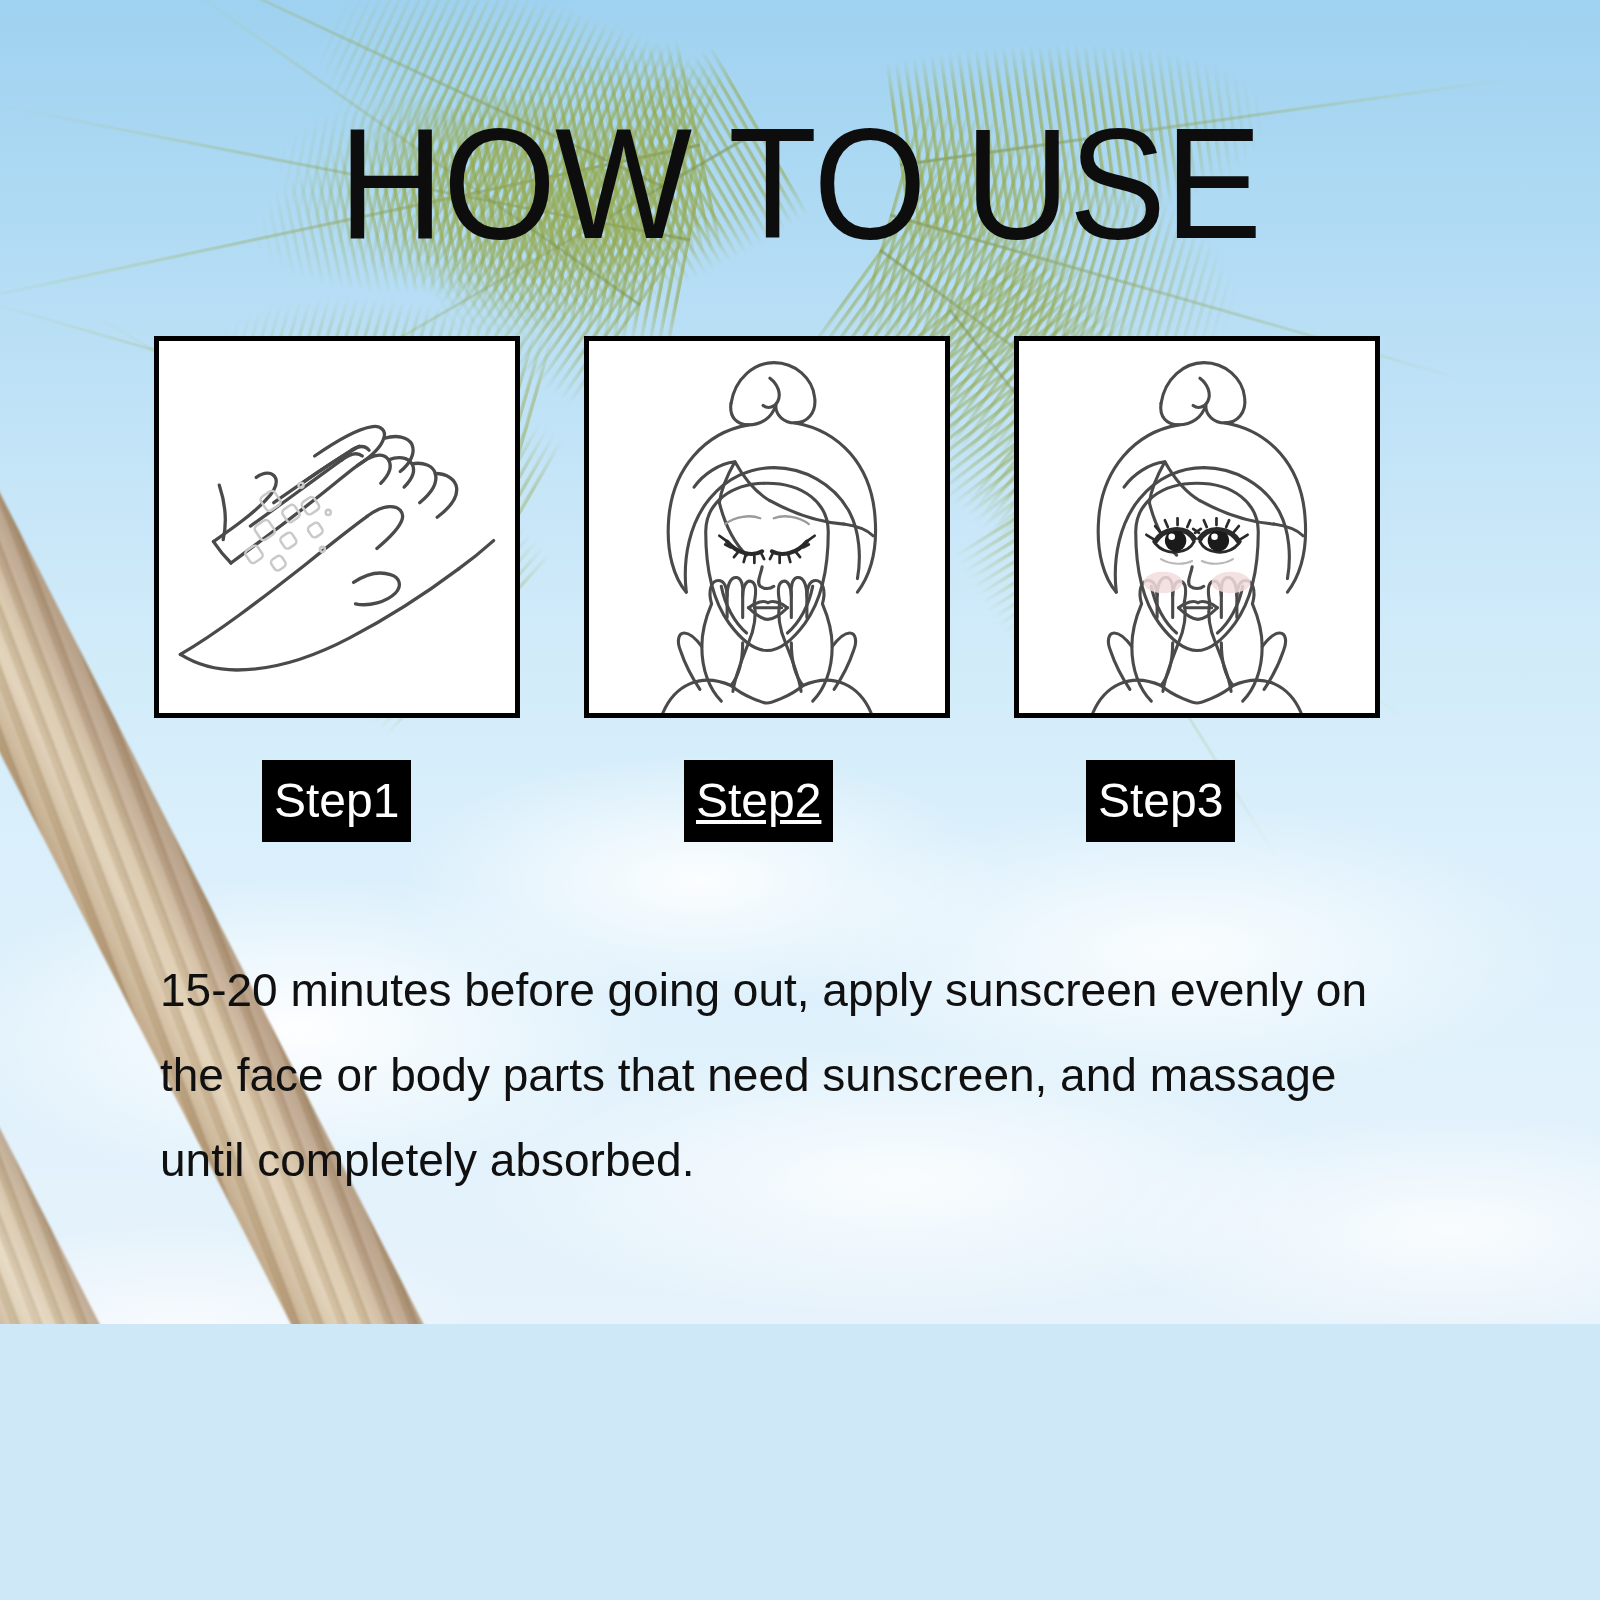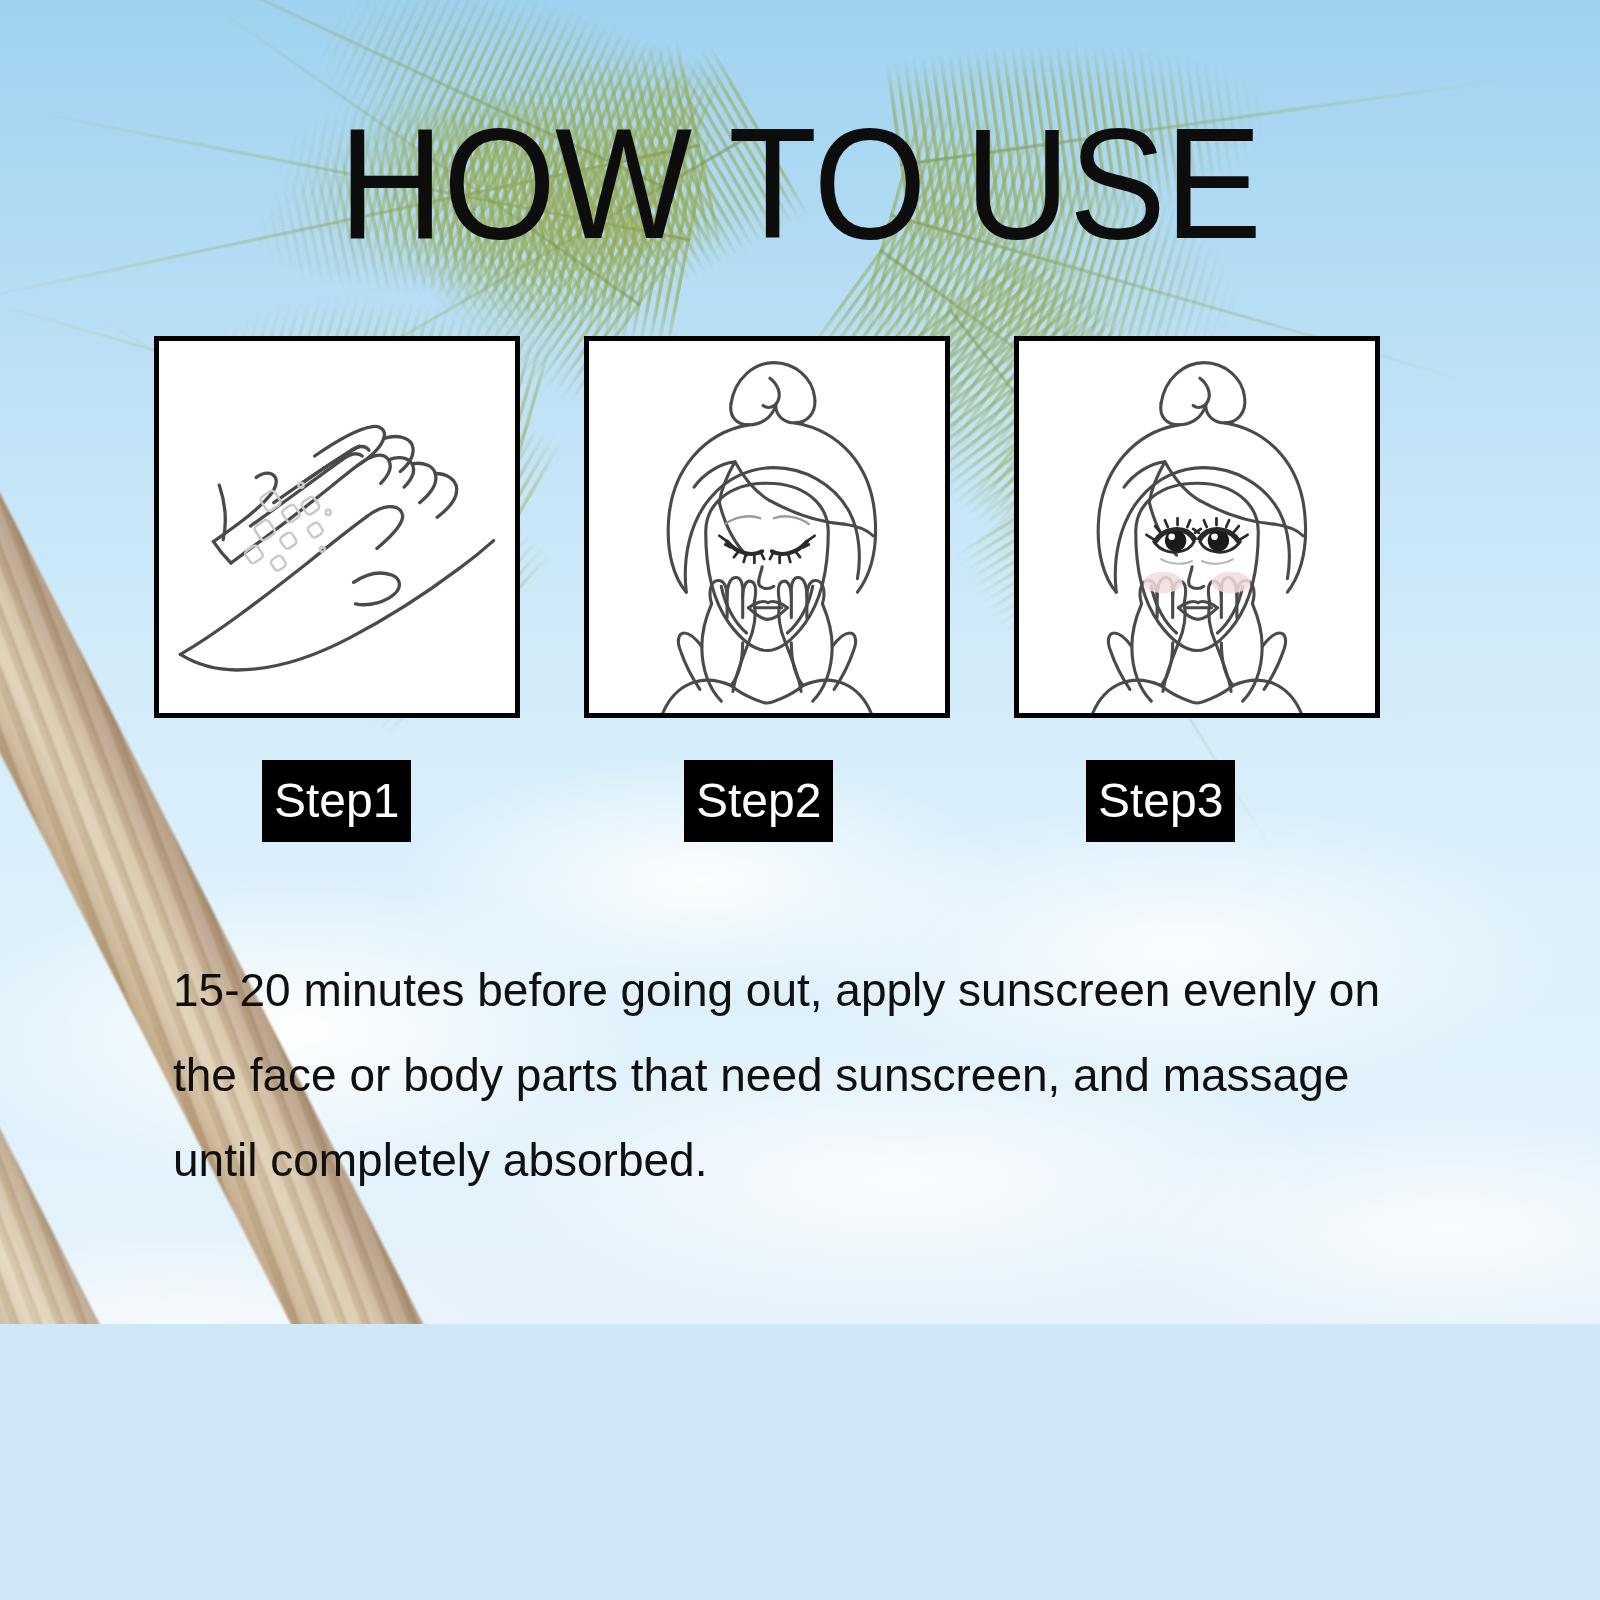--- a/index.html
+++ b/index.html
@@ -144,26 +144,26 @@
   .lbl{
     position:absolute;top:0;height:58px;
     background:#000;color:#fff;
     font-size:48px;line-height:58px;
     padding:12px 12px;
     font-weight:400;
     letter-spacing:0px;
     white-space:nowrap;
   }
   .lbl-1{left:108px;}
-  .lbl-2{left:530px;}
+  .lbl-2{left:530px;text-decoration:underline;}
   .lbl-3{left:932px;}
 
   
   .copy{
-    position:absolute;left:173px;top:948px;width:1250px;
+    position:absolute;left:160px;top:948px;width:1250px;
     font-size:46px;
     line-height:85px;
     color:#101010;
     font-weight:400;
     letter-spacing:0px;
   }
   .copy p{margin:0;}
   .copy p + p{margin-top:0px;}
 </style>
 </head>

